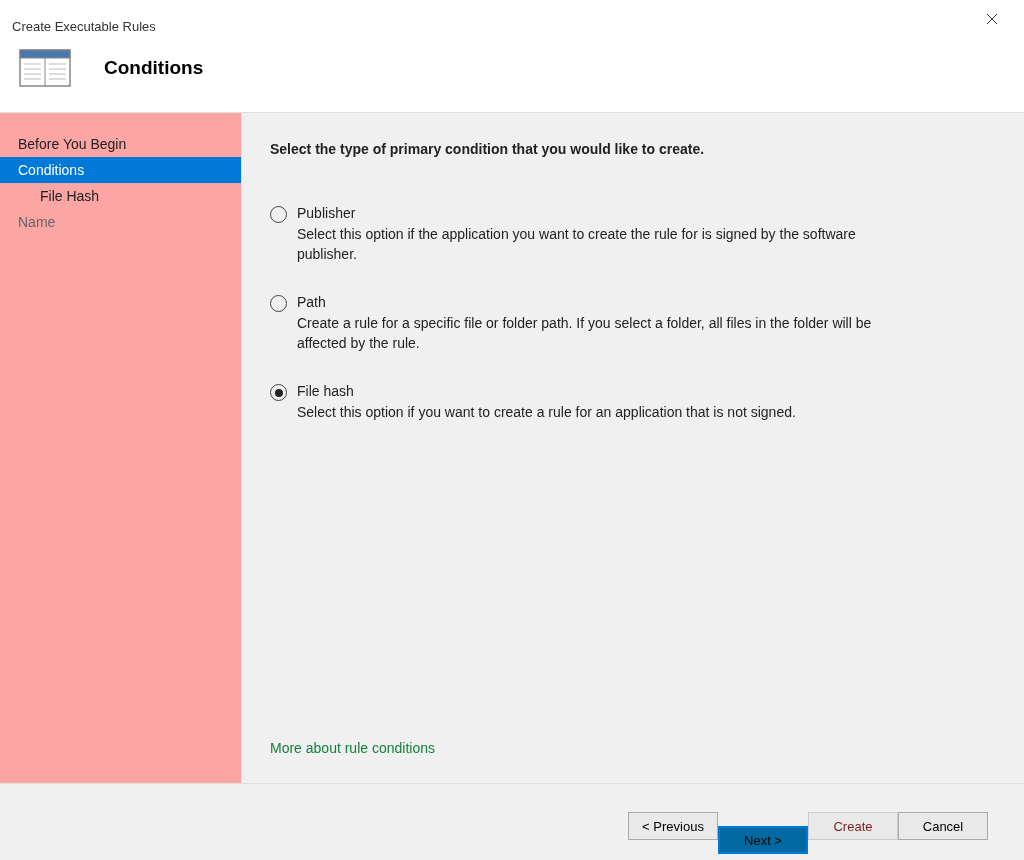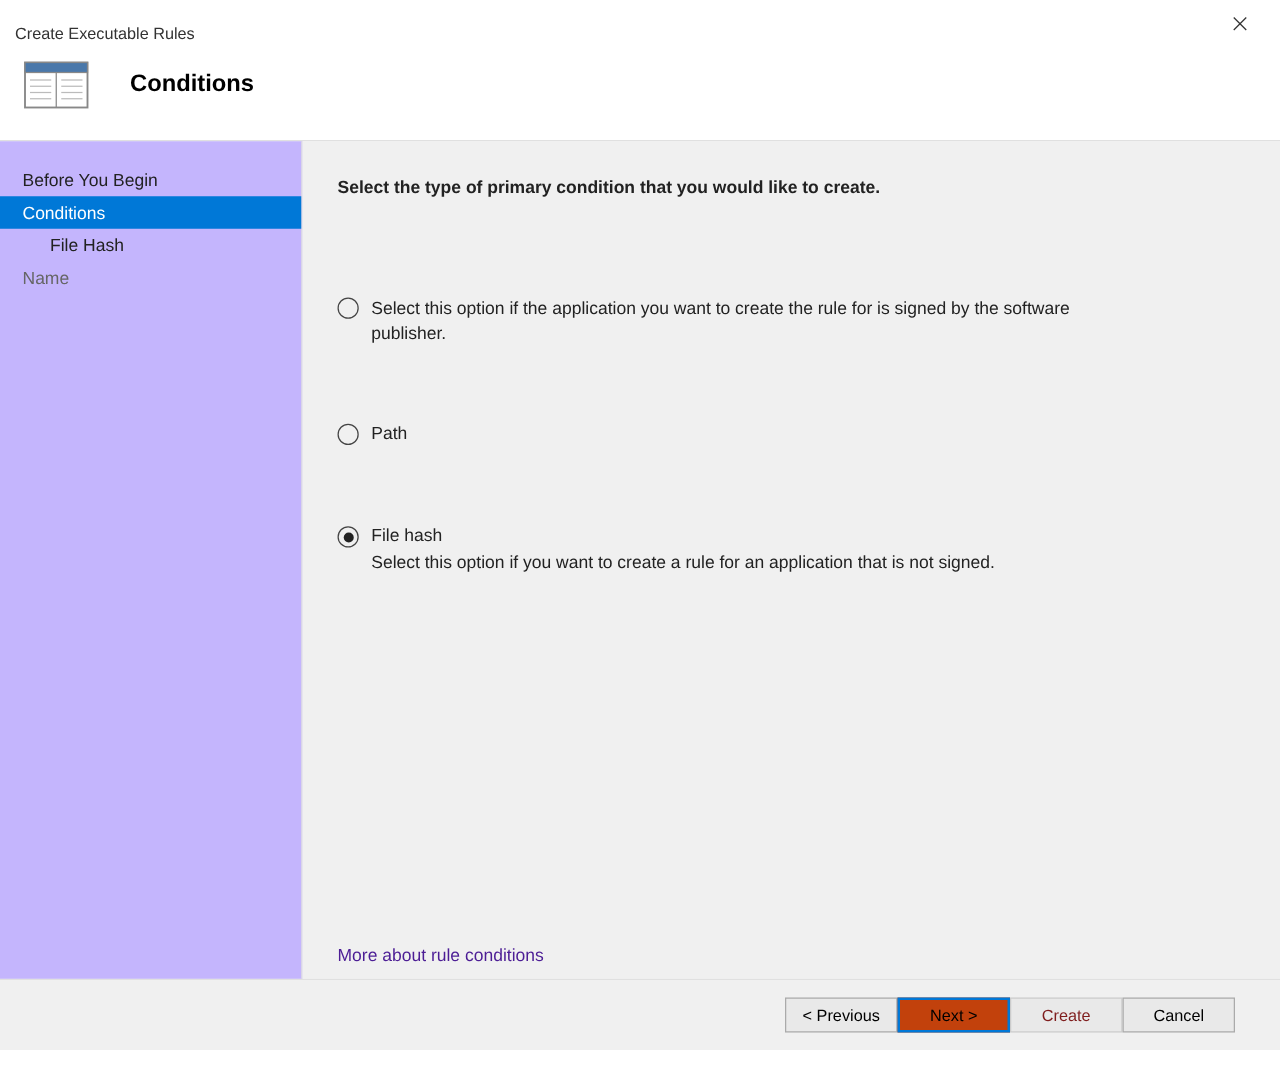--- a/index.html
+++ b/index.html
@@ -57,21 +57,21 @@
   }
   .body {
     display: flex;
     height: 670px;
     background: #f0f0f0;
   }
   .sidebar {
     width: 242px;
     border-right: 1px solid #e0e0e0;
     padding-top: 18px;
-    background: #c4b5fd;
+    background: #fca5a5;
   }
   .nav-item {
     padding: 5px 0 5px 18px;
     cursor: pointer;
     font-size: 14px;
     color: #222;
   }
   .nav-item.selected {
     background: #0078d7;
     color: #fff;
@@ -81,21 +81,20 @@
   }
   .nav-item.disabled {
     color: #666;
   }
   .main {
     flex: 1;
     padding: 28px 40px 10px 28px;
     display: flex;
     flex-direction: column;
     background: #f0f0f0;
-    gap: 32px;
   }
   .prompt {
     font-size: 14px;
     font-weight: 600;
     color: #222;
     margin-bottom: 48px;
   }
   .option {
     display: flex;
     margin-bottom: 30px;
@@ -128,24 +127,24 @@
     margin-bottom: 4px;
   }
   .option-desc {
     font-size: 14px;
     color: #222;
     max-width: 580px;
     line-height: 1.4;
   }
   .main-filler { flex: 1; }
   .more-link {
-    color: #4c1d95;
-    font-size: 14px;
-    cursor: pointer;
-    margin-bottom: 1px;
+    color: #15803d;
+    font-size: 14px;
+    cursor: pointer;
+    margin-bottom: 17px;
   }
   .footer {
     display: flex;
     justify-content: flex-end;
     align-items: center;
     padding: 14px 36px;
     background: #f0f0f0;
     gap: 0;
     border-top: 1px solid #e0e0e0;
   }
@@ -155,21 +154,22 @@
     border: 1px solid #aaa;
     background: #e9e9e9;
     font-size: 13px;
     display: flex;
     align-items: center;
     justify-content: center;
     cursor: pointer;
   }
   .btn.primary {
     border: 2px solid #0078d7;
-    background: #c2410c;
+    background: #0369a1;
+    margin-top: 28px;
   }
   .btn.disabled {
     color: #7f1d1d;
     border-color: #ccc;
     cursor: default;
   }
 </style>
 </head>
 <body>
 
@@ -209,28 +209,30 @@
     <div class="nav-item sub">File Hash</div>
     <div class="nav-item disabled">Name</div>
   </div>
 
   <div class="main">
     <div class="prompt">Select the type of primary condition that you would like to create.</div>
 
     <div class="option">
       <div class="radio"></div>
       <div class="option-text">
+        <div class="option-title">Publisher</div>
         <div class="option-desc">Select this option if the application you want to create the rule for is signed by the software publisher.</div>
       </div>
     </div>
 
     <div class="option">
       <div class="radio"></div>
       <div class="option-text">
         <div class="option-title">Path</div>
+        <div class="option-desc">Create a rule for a specific file or folder path. If you select a folder, all files in the folder will be affected by the rule.</div>
       </div>
     </div>
 
     <div class="option">
       <div class="radio selected"></div>
       <div class="option-text">
         <div class="option-title">File hash</div>
         <div class="option-desc">Select this option if you want to create a rule for an application that is not signed.</div>
       </div>
     </div>

